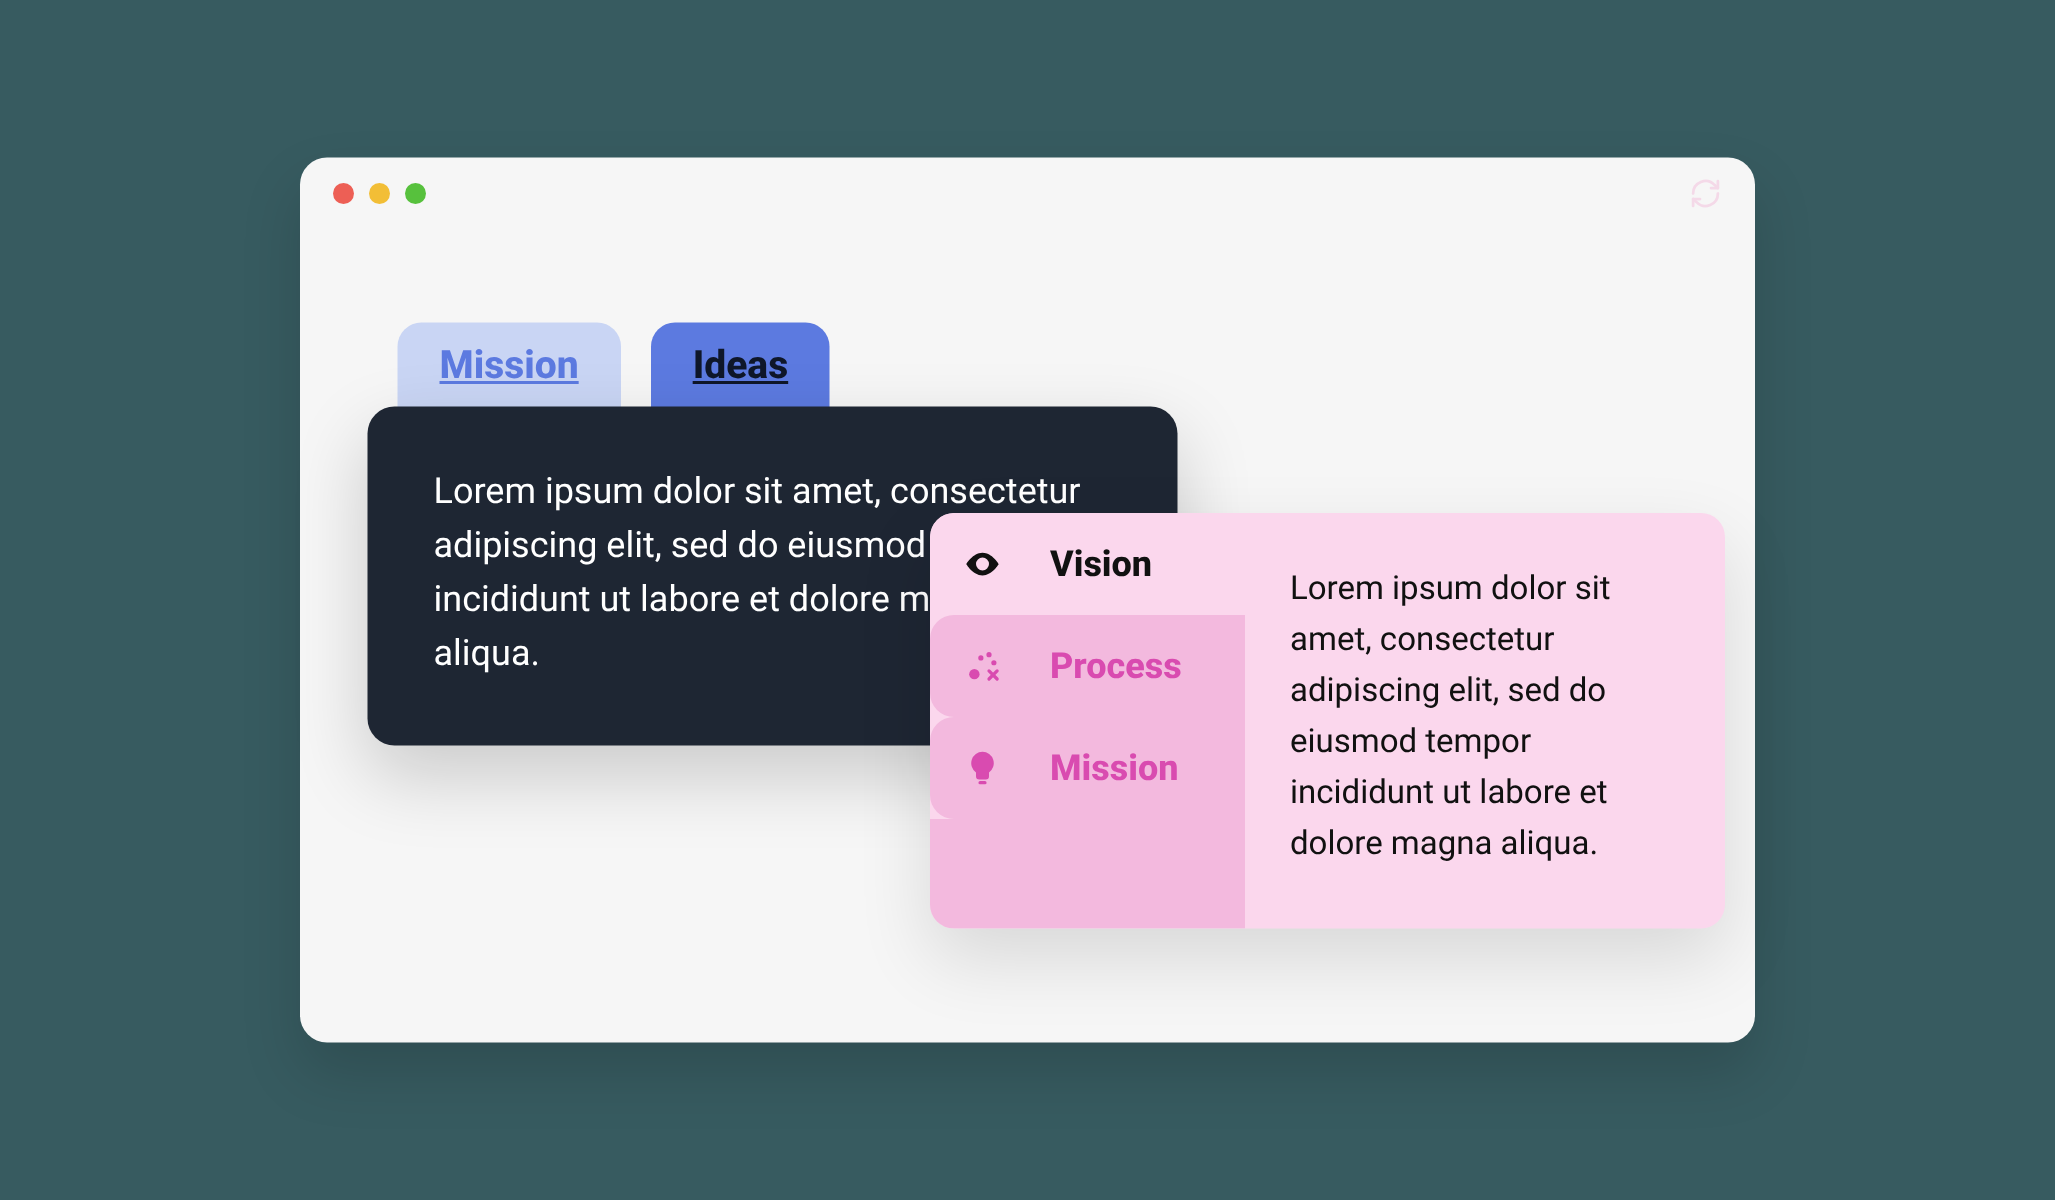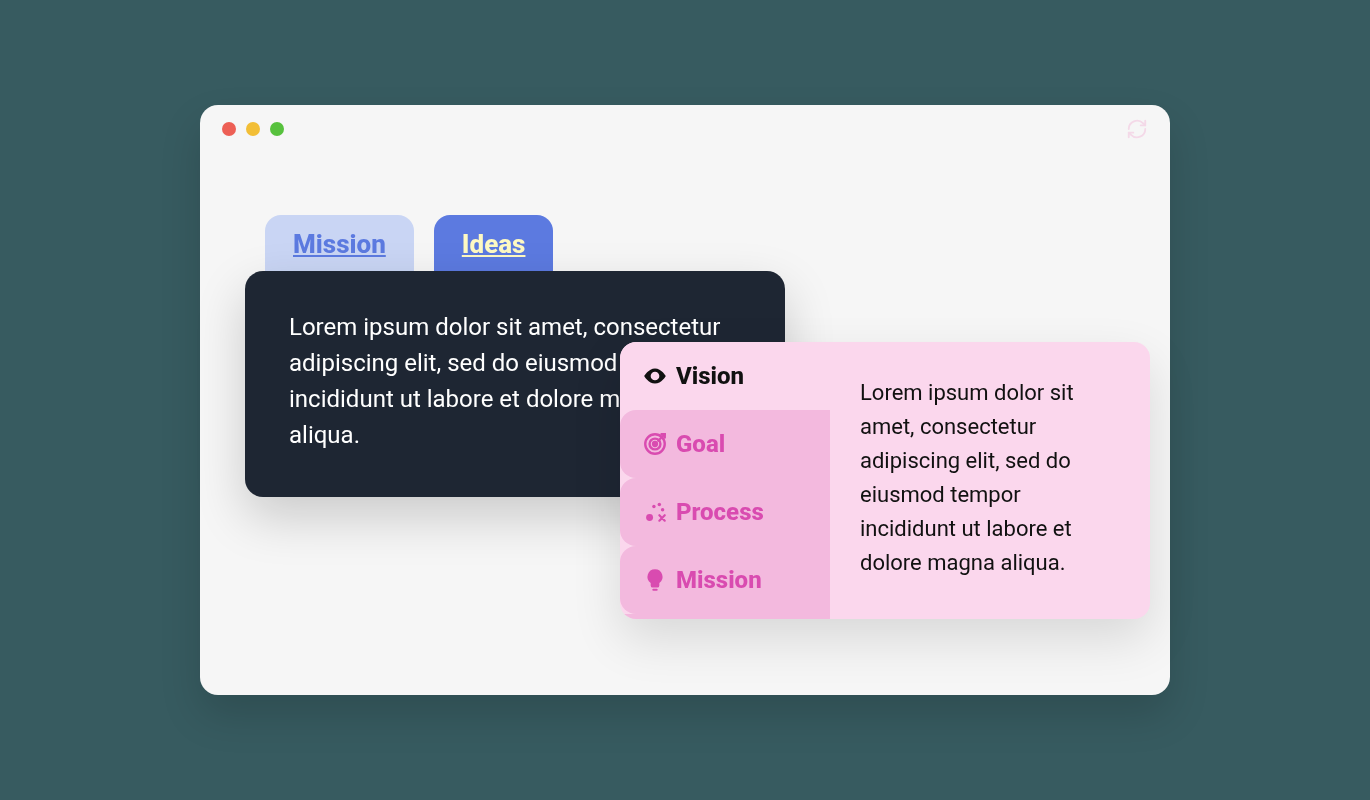--- a/index.html
+++ b/index.html
@@ -67,21 +67,21 @@
     background: #c9d5f4;
     color: #5c7ae0;
     font-weight: 800;
     font-size: 26px;
     cursor: pointer;
     margin-bottom: -18px;
     text-decoration: underline;
   }
   .tab.active {
     background: #5c7ae0;
-    color: #fef9c3;
+    color: #0f172a;
   }
   .tab-panel {
     background: #1e2633;
     color: #ffffff;
     border-radius: 18px;
     padding: 38px 44px 44px 44px;
     font-size: 24px;
     line-height: 1.5;
     font-weight: 400;
     position: relative;
@@ -103,21 +103,21 @@
     overflow: hidden;
   }
   .vlist {
     display: flex;
     flex-direction: column;
     width: 210px;
   }
   .vitem {
     display: flex;
     align-items: center;
-    gap: 8px;
+    gap: 32px;
     padding: 20px 22px;
     font-weight: 800;
     font-size: 24px;
     color: #d94bb0;
     cursor: pointer;
     border-radius: 16px 0 0 16px;
   }
   .vitem .icon {
     width: 26px;
     height: 26px;
@@ -177,32 +177,20 @@
     <div class="list-card">
       <div class="vlist">
         <div class="vitem active">
           <span class="icon">
             <svg viewBox="0 0 24 24" fill="currentColor">
                 <path d="M12 5C6 5 2 12 2 12s4 7 10 7 10-7 10-7-4-7-10-7zm0 11a4 4 0 1 1 0-8 4 4 0 0 1 0 8z"></path>
                 <circle cx="12" cy="12" r="2" fill="#fbd7ed"></circle>
               </svg>
           </span>
           <span>Vision</span>
-        </div>
-        <div class="vitem">
-          <span class="icon">
-            <svg viewBox="0 0 24 24" fill="none" stroke="currentColor" stroke-width="2.2">
-                <circle cx="12" cy="12" r="9"></circle>
-                <circle cx="12" cy="12" r="5"></circle>
-                <circle cx="12" cy="12" r="1.8" fill="currentColor"></circle>
-                <path d="M15 9l6-6" stroke-linecap="round"></path>
-                <path d="M18 3h3v3" stroke-linecap="round"></path>
-              </svg>
-          </span>
-          <span>Goal</span>
         </div>
         <div class="vitem">
           <span class="icon">
             <svg viewBox="0 0 24 24" fill="currentColor">
                 <circle cx="7" cy="17" r="3.2"></circle>
                 <circle cx="11" cy="7" r="1.6"></circle>
                 <circle cx="16" cy="5" r="1.6"></circle>
                 <circle cx="19" cy="10" r="1.6"></circle>
                 <path d="M16 15l5 5M21 15l-5 5" stroke="currentColor" stroke-width="2" stroke-linecap="round"></path>
               </svg>

